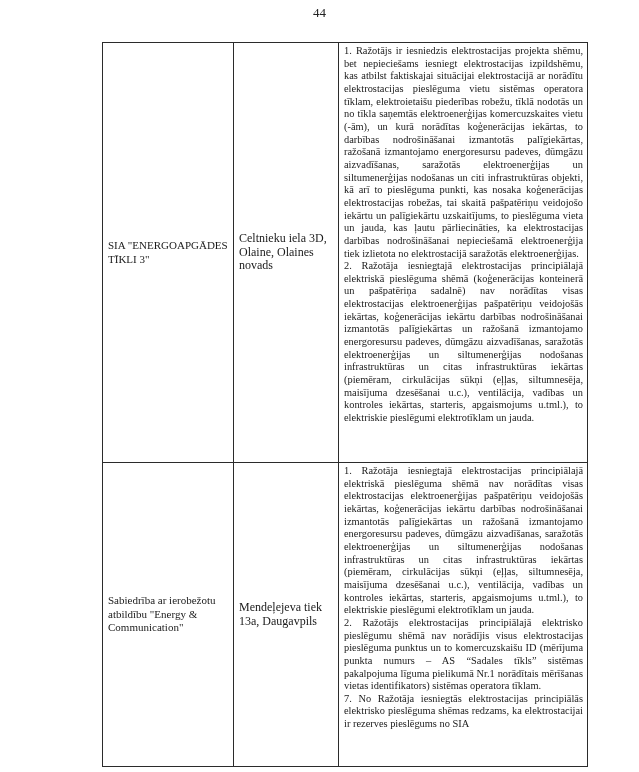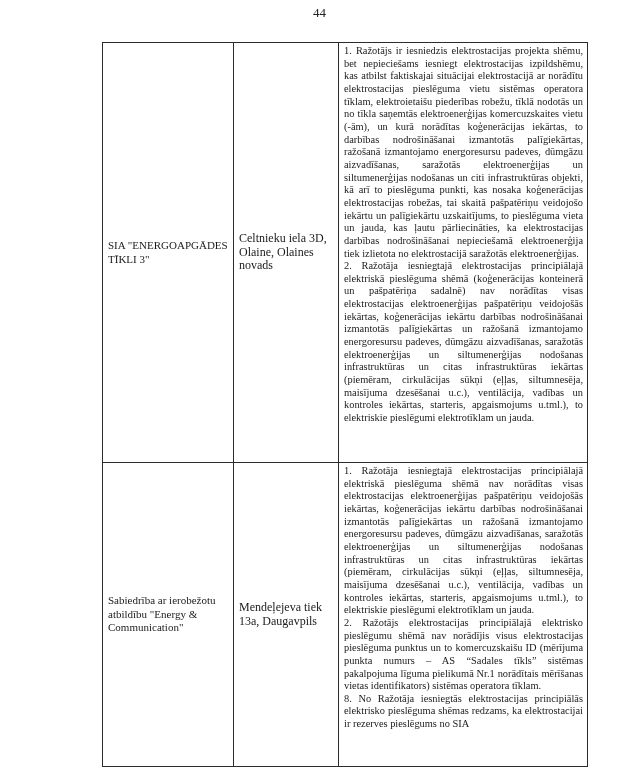--- a/index.html
+++ b/index.html
@@ -82,19 +82,19 @@
           <p>1. Ražotājs ir iesniedzis elektrostacijas projekta shēmu, bet nepieciešams iesniegt elektrostacijas izpildshēmu, kas atbilst faktiskajai situācijai elektrostacijā ar norādītu elektrostacijas pieslēguma vietu sistēmas operatora tīklam, elektroietaišu piederības robežu, tīklā nodotās un no tīkla saņemtās elektroenerģijas komercuzskaites vietu (-ām), un kurā norādītas koģenerācijas iekārtas, to darbības nodrošināšanai izmantotās palīgiekārtas, ražošanā izmantojamo energoresursu padeves, dūmgāzu aizvadīšanas, saražotās elektroenerģijas un siltumenerģijas nodošanas un citi infrastruktūras objekti, kā arī to pieslēguma punkti, kas nosaka koģenerācijas elektrostacijas robežas, tai skaitā pašpatēriņu veidojošo iekārtu un palīgiekārtu uzskaitījums, to pieslēguma vieta un jauda, kas ļautu pārliecināties, ka elektrostacijas darbības nodrošināšanai nepieciešamā elektroenerģija tiek izlietota no elektrostacijā saražotās elektroenerģijas.</p>
           <p>2. Ražotāja iesniegtajā elektrostacijas principiālajā elektriskā pieslēguma shēmā (koģenerācijas konteinerā un pašpatēriņa sadalnē) nav norādītas visas elektrostacijas elektroenerģijas pašpatēriņu veidojošās iekārtas, koģenerācijas iekārtu darbības nodrošināšanai izmantotās palīgiekārtas un ražošanā izmantojamo energoresursu padeves, dūmgāzu aizvadīšanas, saražotās elektroenerģijas un siltumenerģijas nodošanas infrastruktūras un citas infrastruktūras iekārtas (piemēram, cirkulācijas sūkņi (eļļas, siltumnesēja, maisījuma dzesēšanai u.c.), ventilācija, vadības un kontroles iekārtas, starteris, apgaismojums u.tml.), to elektriskie pieslēgumi elektrotīklam un jauda.</p>
         </td>
       </tr>
       <tr class="row-2">
         <td class="cell-company">Sabiedrība ar ierobežotu atbildību "Energy &amp; Communication"</td>
         <td class="cell-address">Mendeļejeva tiek 13a, Daugavpils</td>
         <td class="cell-issues">
           <p>1. Ražotāja iesniegtajā elektrostacijas principiālajā elektriskā pieslēguma shēmā nav norādītas visas elektrostacijas elektroenerģijas pašpatēriņu veidojošās iekārtas, koģenerācijas iekārtu darbības nodrošināšanai izmantotās palīgiekārtas un ražošanā izmantojamo energoresursu padeves, dūmgāzu aizvadīšanas, saražotās elektroenerģijas un siltumenerģijas nodošanas infrastruktūras un citas infrastruktūras iekārtas (piemēram, cirkulācijas sūkņi (eļļas, siltumnesēja, maisījuma dzesēšanai u.c.), ventilācija, vadības un kontroles iekārtas, starteris, apgaismojums u.tml.), to elektriskie pieslēgumi elektrotīklam un jauda.</p>
           <p>2. Ražotājs elektrostacijas principiālajā elektrisko pieslēgumu shēmā nav norādījis visus elektrostacijas pieslēguma punktus un to komercuzskaišu ID (mērījuma punkta numurs – AS “Sadales tīkls” sistēmas pakalpojuma līguma pielikumā Nr.1 norādītais mērīšanas vietas identifikators) sistēmas operatora tīklam.</p>
-          <p>8. No Ražotāja iesniegtās elektrostacijas principiālās elektrisko pieslēguma shēmas redzams, ka elektrostacijai ir rezerves pieslēgums no SIA</p>
+          <p>7. No Ražotāja iesniegtās elektrostacijas principiālās elektrisko pieslēguma shēmas redzams, ka elektrostacijai ir rezerves pieslēgums no SIA</p>
         </td>
       </tr>
     </tbody>
   </table>
 
 </div>
 
 </body></html>

